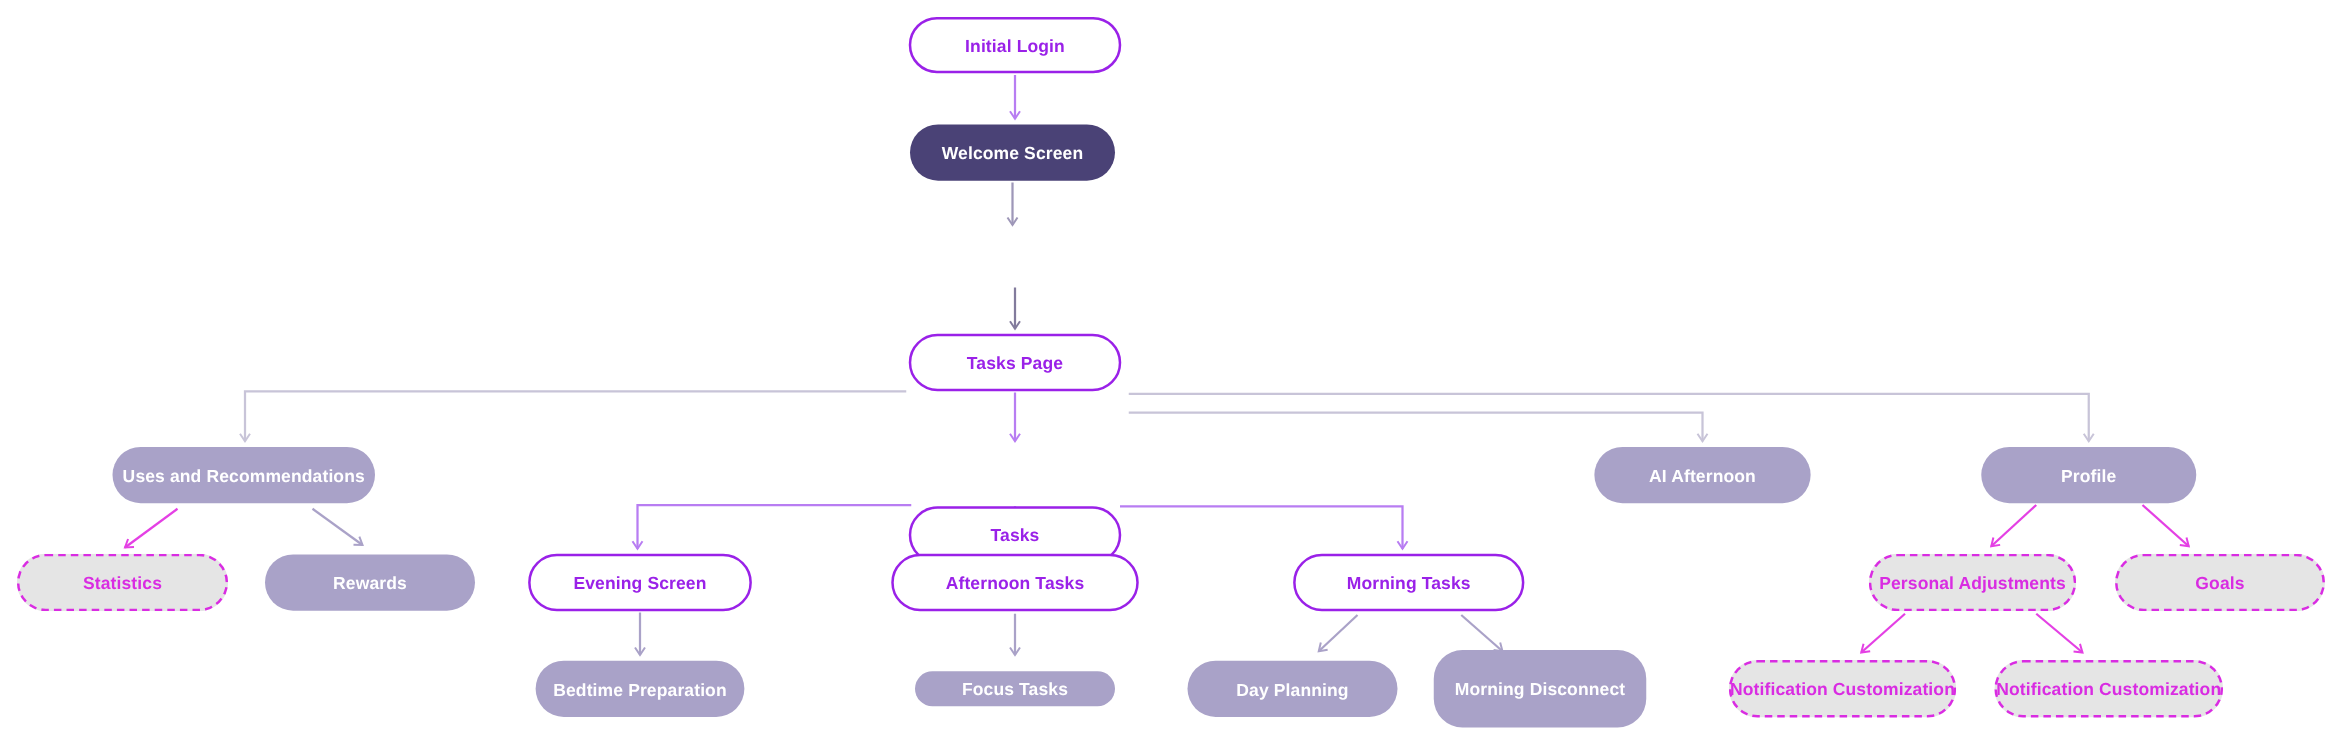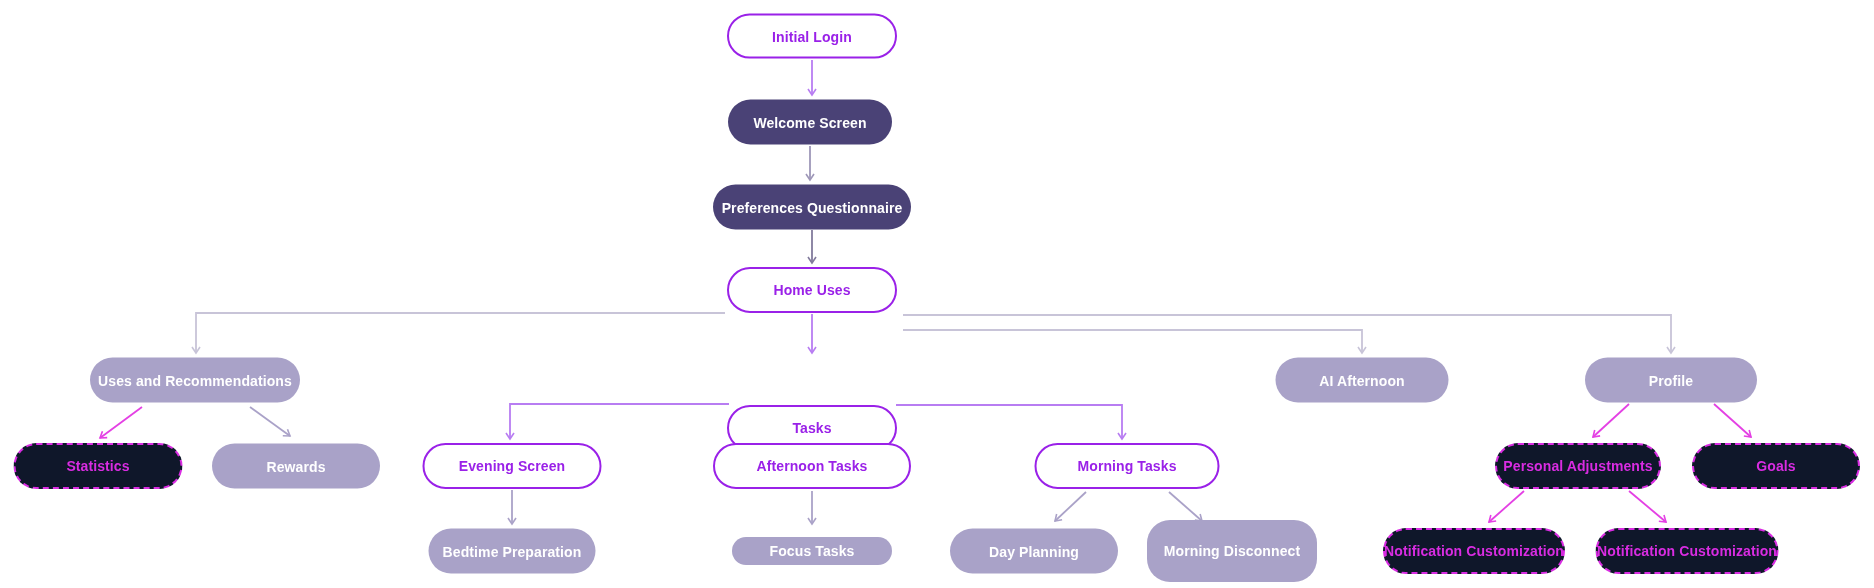--- a/index.html
+++ b/index.html
@@ -47,21 +47,21 @@
   }
   .filled-dark {
     background: var(--dark-node-bg, #4a4276);
     color: var(--node-text-light, #ffffff);
   }
   .filled-lavender {
     background: var(--lavender-node-bg, #a9a2c8);
     color: var(--node-text-light, #ffffff);
   }
   .dashed-magenta {
-    background: #0f172a;
+    background: #e5e5e5;
     border: 2px dashed var(--magenta, #d92ce2);
     color: var(--magenta, #d92ce2);
   }
 </style>
 </head>
 <body>
 
 <div class="canvas">
 
   <svg class="edges-svg" viewBox="0 0 1874 588">
@@ -103,22 +103,21 @@
     <path class="edge" d="M 1086 492 L 1055 521" marker-end="url(#ah-lv)" stroke="#aaa2c8"></path>
     <path class="edge" d="M 1169 492 L 1202 521" marker-end="url(#ah-lv)" stroke="#aaa2c8"></path>
     <path class="edge" d="M 1629 404 L 1593 437" marker-end="url(#ah-mg)" stroke="#e440e4"></path>
     <path class="edge" d="M 1714 404 L 1751 437" marker-end="url(#ah-mg)" stroke="#e440e4"></path>
     <path class="edge" d="M 1524 491 L 1489 522" marker-end="url(#ah-mg)" stroke="#e440e4"></path>
     <path class="edge" d="M 1629 491 L 1666 522" marker-end="url(#ah-mg)" stroke="#e440e4"></path>
   </svg>
 
   <div class="node outline-purple" style="left:812px;  top:36px;  width:170px; height:45px;">Initial Login</div>
   <div class="node filled-dark" style="left:810px;  top:122px; width:164px; height:45px;">Welcome Screen</div>
-  <div class="node filled-dark" style="left:812px;  top:207px; width:198px; height:45px;">Preferences Questionnaire</div>
-  <div class="node outline-purple" style="left:812px;  top:290px; width:170px; height:46px;">Home Uses</div>
+  <div class="node outline-purple" style="left:812px;  top:290px; width:170px; height:46px;">Tasks Page</div>
   <div class="node filled-lavender" style="left:195px;  top:380px; width:210px; height:45px;">Uses and Recommendations</div>
   <div class="node outline-purple" style="left:812px;  top:380px; width:170px; height:46px;margin-top:48px;">Tasks</div>
   <div class="node filled-lavender" style="left:1362px; top:380px; width:173px; height:45px;">AI Afternoon</div>
   <div class="node filled-lavender" style="left:1671px; top:380px; width:172px; height:45px;">Profile</div>
   <div class="node dashed-magenta" style="left:98px;   top:466px; width:169px; height:46px;">Statistics</div>
   <div class="node filled-lavender" style="left:296px;  top:466px; width:168px; height:45px;">Rewards</div>
   <div class="node outline-purple" style="left:512px;  top:466px; width:179px; height:46px;">Evening Screen</div>
   <div class="node outline-purple" style="left:812px;  top:466px; width:198px; height:46px;">Afternoon Tasks</div>
   <div class="node outline-purple" style="left:1127px; top:466px; width:185px; height:46px;">Morning Tasks</div>
   <div class="node dashed-magenta" style="left:1578px; top:466px; width:166px; height:46px;">Personal Adjustments</div>

